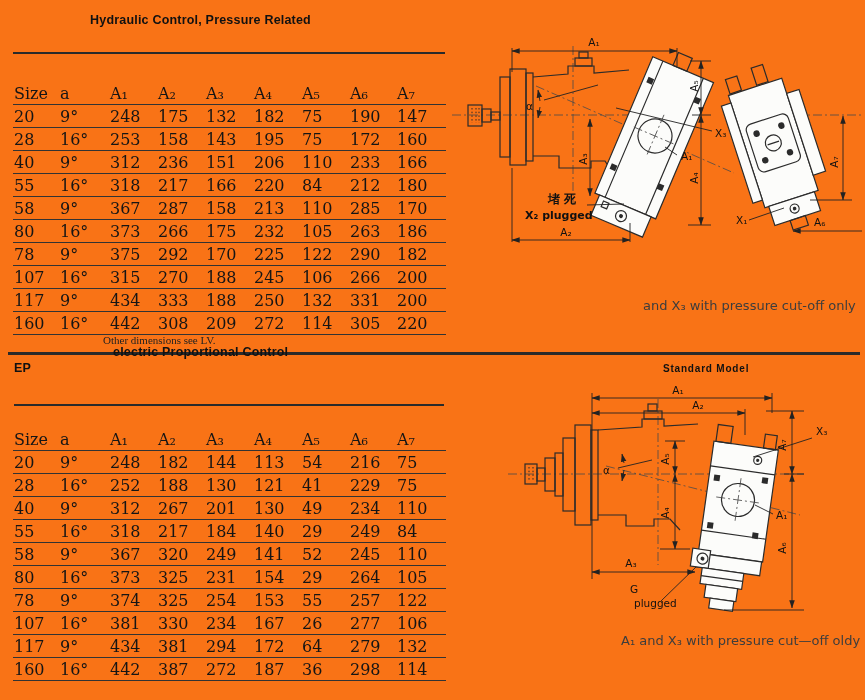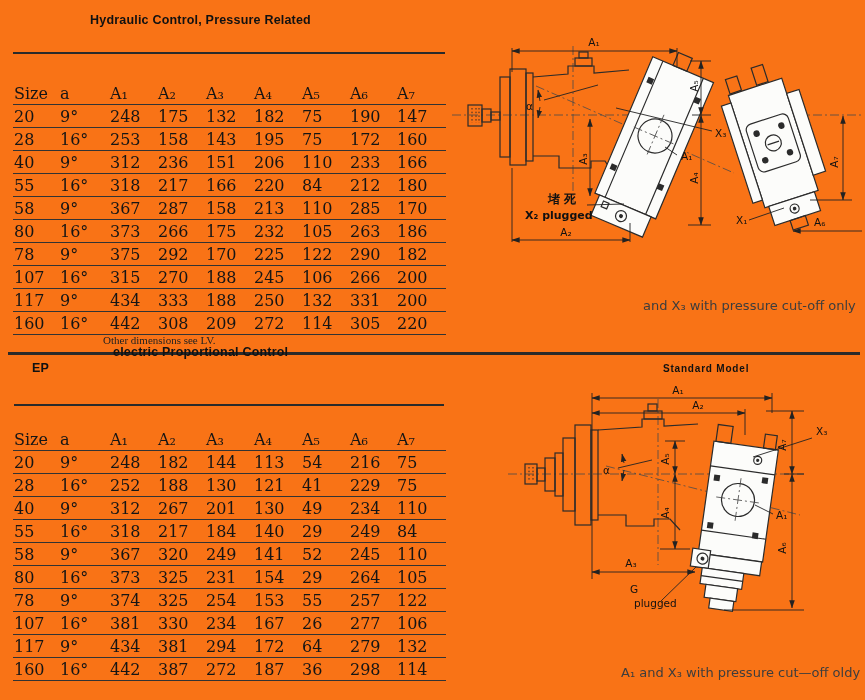--- a/index.html
+++ b/index.html
@@ -284,21 +284,21 @@
     <text class="dmt" x="267" y="109">X₃</text>
     <text class="dmt" transform="translate(390 134) rotate(-90)" text-anchor="middle">A₇</text>
     <text class="dmt" x="366" y="198">A₆</text>
     <text class="dmt" x="288" y="196">X₁</text>
   </svg>
 
   <div class="caption" style="left:643px;top:298px">and X₃ with pressure cut-off only</div>
 
   <div class="rule" style="left:8px;top:352px;width:852px;height:3px"></div>
 
-  <div class="sec-title" style="left:32px;top:361px">EP</div>
+  <div class="sec-title" style="left:14px;top:361px">EP</div>
   <div class="sec-title" style="left:113px;top:345px">electric Proportional Control</div>
   <div class="sec-title model-title" style="left:663px;top:363px">Standard Model</div>
   <div class="rule" style="left:14px;top:404px;width:430px;height:2px"></div>
 
   <table class="dim-table" style="left:13px;top:428px;width:433px">
     <colgroup>
       <col style="width:46px">
         <col style="width:50px">
         <col style="width:48px">
       <col style="width:48px">
@@ -520,15 +520,15 @@
     <text class="dmt" x="183" y="184" text-anchor="middle">A₃</text>
     <text class="dmt" x="155" y="91">α</text>
     <text class="dmt" x="182" y="210">G</text>
     <text class="dmt" x="186" y="224">plugged</text>
     <text class="dmt" x="368" y="52">X₃</text>
     <text class="dmt" x="328" y="136">A₁</text>
     <text class="dmt" transform="translate(338 62) rotate(-90)" text-anchor="middle">A₇</text>
     <text class="dmt" transform="translate(338 165) rotate(-90)" text-anchor="middle">A₆</text>
   </svg>
 
-  <div class="caption" style="left:621px;top:665px">A₁ and X₃ with pressure cut—off oldy</div>
+  <div class="caption" style="left:621px;top:633px">A₁ and X₃ with pressure cut—off oldy</div>
 
 </div>
 
 </body></html>

